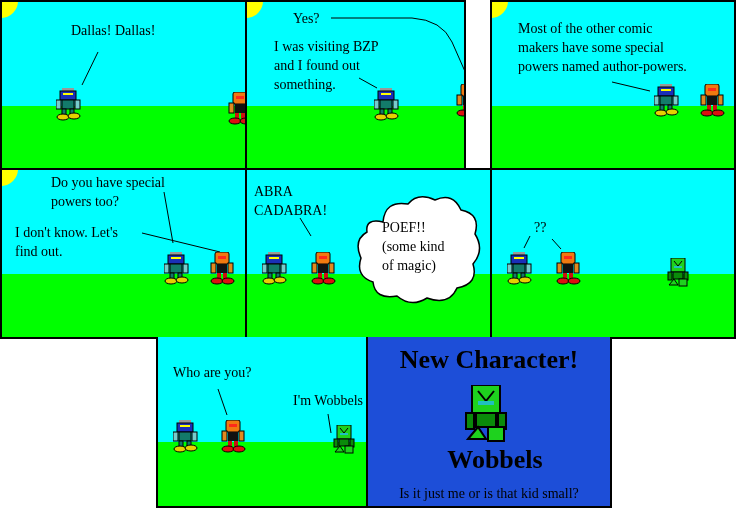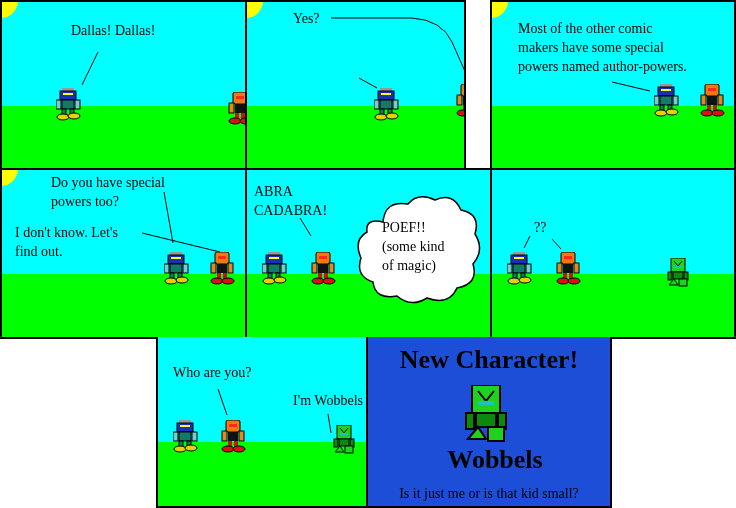--- a/index.html
+++ b/index.html
@@ -72,20 +72,23 @@
   <svg class="char" style="left:226px;top:90px;" width="28" height="34">
       <use href="#orange-bot"></use>
     </svg>
 </div>
 
 <div class="panel" style="left:245px;top:0;width:221px;height:170px;">
   <div class="sky" style="height:104px;"></div>
   <div class="grass" style="top:104px;"></div>
   <div class="sun"></div>
   <div class="txt" style="left:46px;top:7px;">Yes?</div>
+  <div class="txt" style="left:27px;top:35px;">I was visiting BZP
+and I found out
+something.</div>
   <svg class="lines">
     <path d="M84 16 L165 16 Q195 18 205 40 L220 74" stroke="#000" fill="none" stroke-width="1"></path>
     <line x1="112" y1="76" x2="130" y2="86" stroke="#000" stroke-width="1"></line>
   </svg>
   <svg class="char" style="left:127px;top:86px;" width="28" height="34">
       <use href="#blue-bot"></use>
     </svg>
   <svg class="char" style="left:209px;top:82px;" width="28" height="34">
       <use href="#orange-bot"></use>
     </svg>

